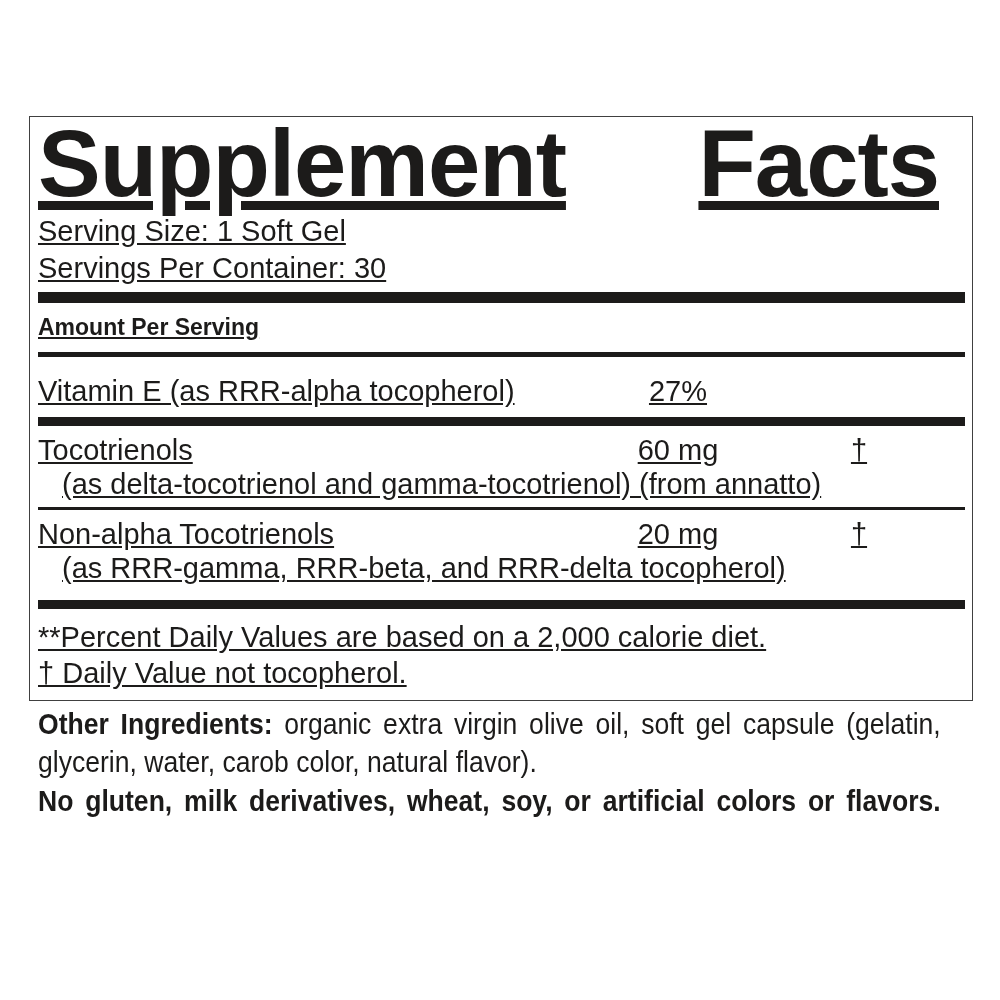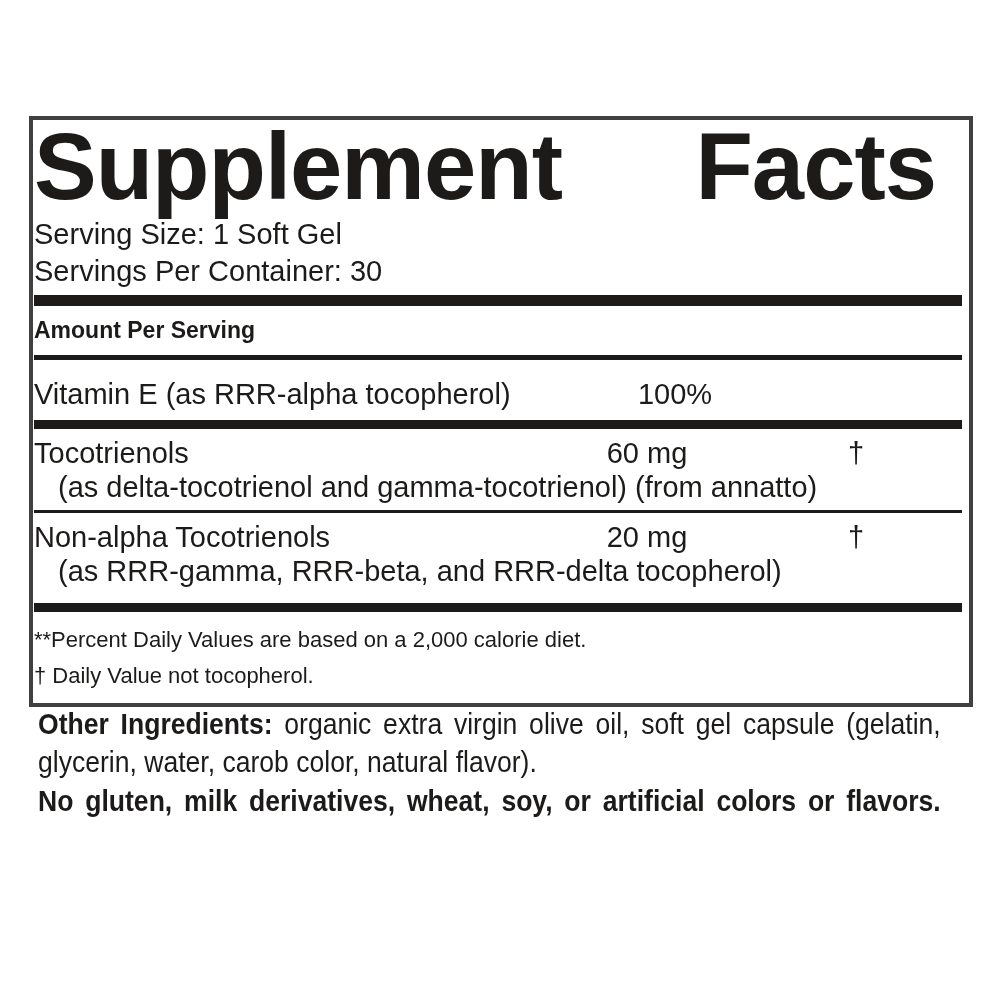--- a/index.html
+++ b/index.html
@@ -12,23 +12,24 @@
     font-family: "Liberation Sans", "DejaVu Sans", sans-serif;
     color: #1c1b1a;
     -webkit-font-smoothing: antialiased;
   }
   .label-box {
     position: absolute;
     left: 29px;
     top: 116px;
     width: 944px;
     box-sizing: border-box;
-    border: 4px solid #404040;
+    border: 1px solid #404040;
     background: #ffffff;
-    padding: 2px 7px 0 1px;
+    padding: 2px 7px 0 8px;
+    text-decoration: underline;
   }
   .title-row {
     display: flex;
     justify-content: space-between;
     align-items: flex-start;
     font-size: 94px;
     line-height: 86px;
     font-weight: 900;
     letter-spacing: -1px;
     padding-right: 26px;
@@ -54,29 +55,29 @@
     padding: 9px 0 10px 0;
   }
   .row-main {
     display: grid;
     grid-template-columns: 1fr 150px 212px;
     font-size: 29px;
     line-height: 30px;
   }
   .row-main .amt, .row-main .dv { text-align: center; }
   .row-vit-e   { padding: 11px 0 11px 0; margin-top: 8px; }
-  .row-nutrient .row-main { padding-top: 9px; gap: 28px; }
+  .row-nutrient .row-main { padding-top: 9px; }
   .row-detail {
     font-size: 29px;
     line-height: 33px;
     padding: 3px 0 6px 24px;
   }
   .row-nutrient.last .row-detail { padding-bottom: 15px; }
   .footnotes {
-    font-size: 22px;
+    font-size: 29px;
     line-height: 36px;
     padding: 10px 0 9px 0;
   }
   .other-ingredients {
     position: absolute;
     left: 38px;
     top: 705px;
     width: 1020px;
     transform: scaleX(0.885);
     transform-origin: left top;
@@ -115,21 +116,21 @@
   <div class="bar bar-heavy-top"></div>
 
   <div class="header-row">
     <span>Amount Per Serving</span>
   </div>
 
   <div class="bar bar-medium"></div>
 
   <div class="row-main row-vit-e">
     <span>Vitamin E (as RRR-alpha tocopherol)</span>
-    <span class="dv">100%</span>
+    <span class="dv">27%</span>
   </div>
 
   <div class="bar bar-heavy"></div>
 
   <div class="row-nutrient">
     <div class="row-main">
       <span>Tocotrienols</span>
       <span class="amt">60 mg</span>
       <span class="dv">†</span>
     </div>

